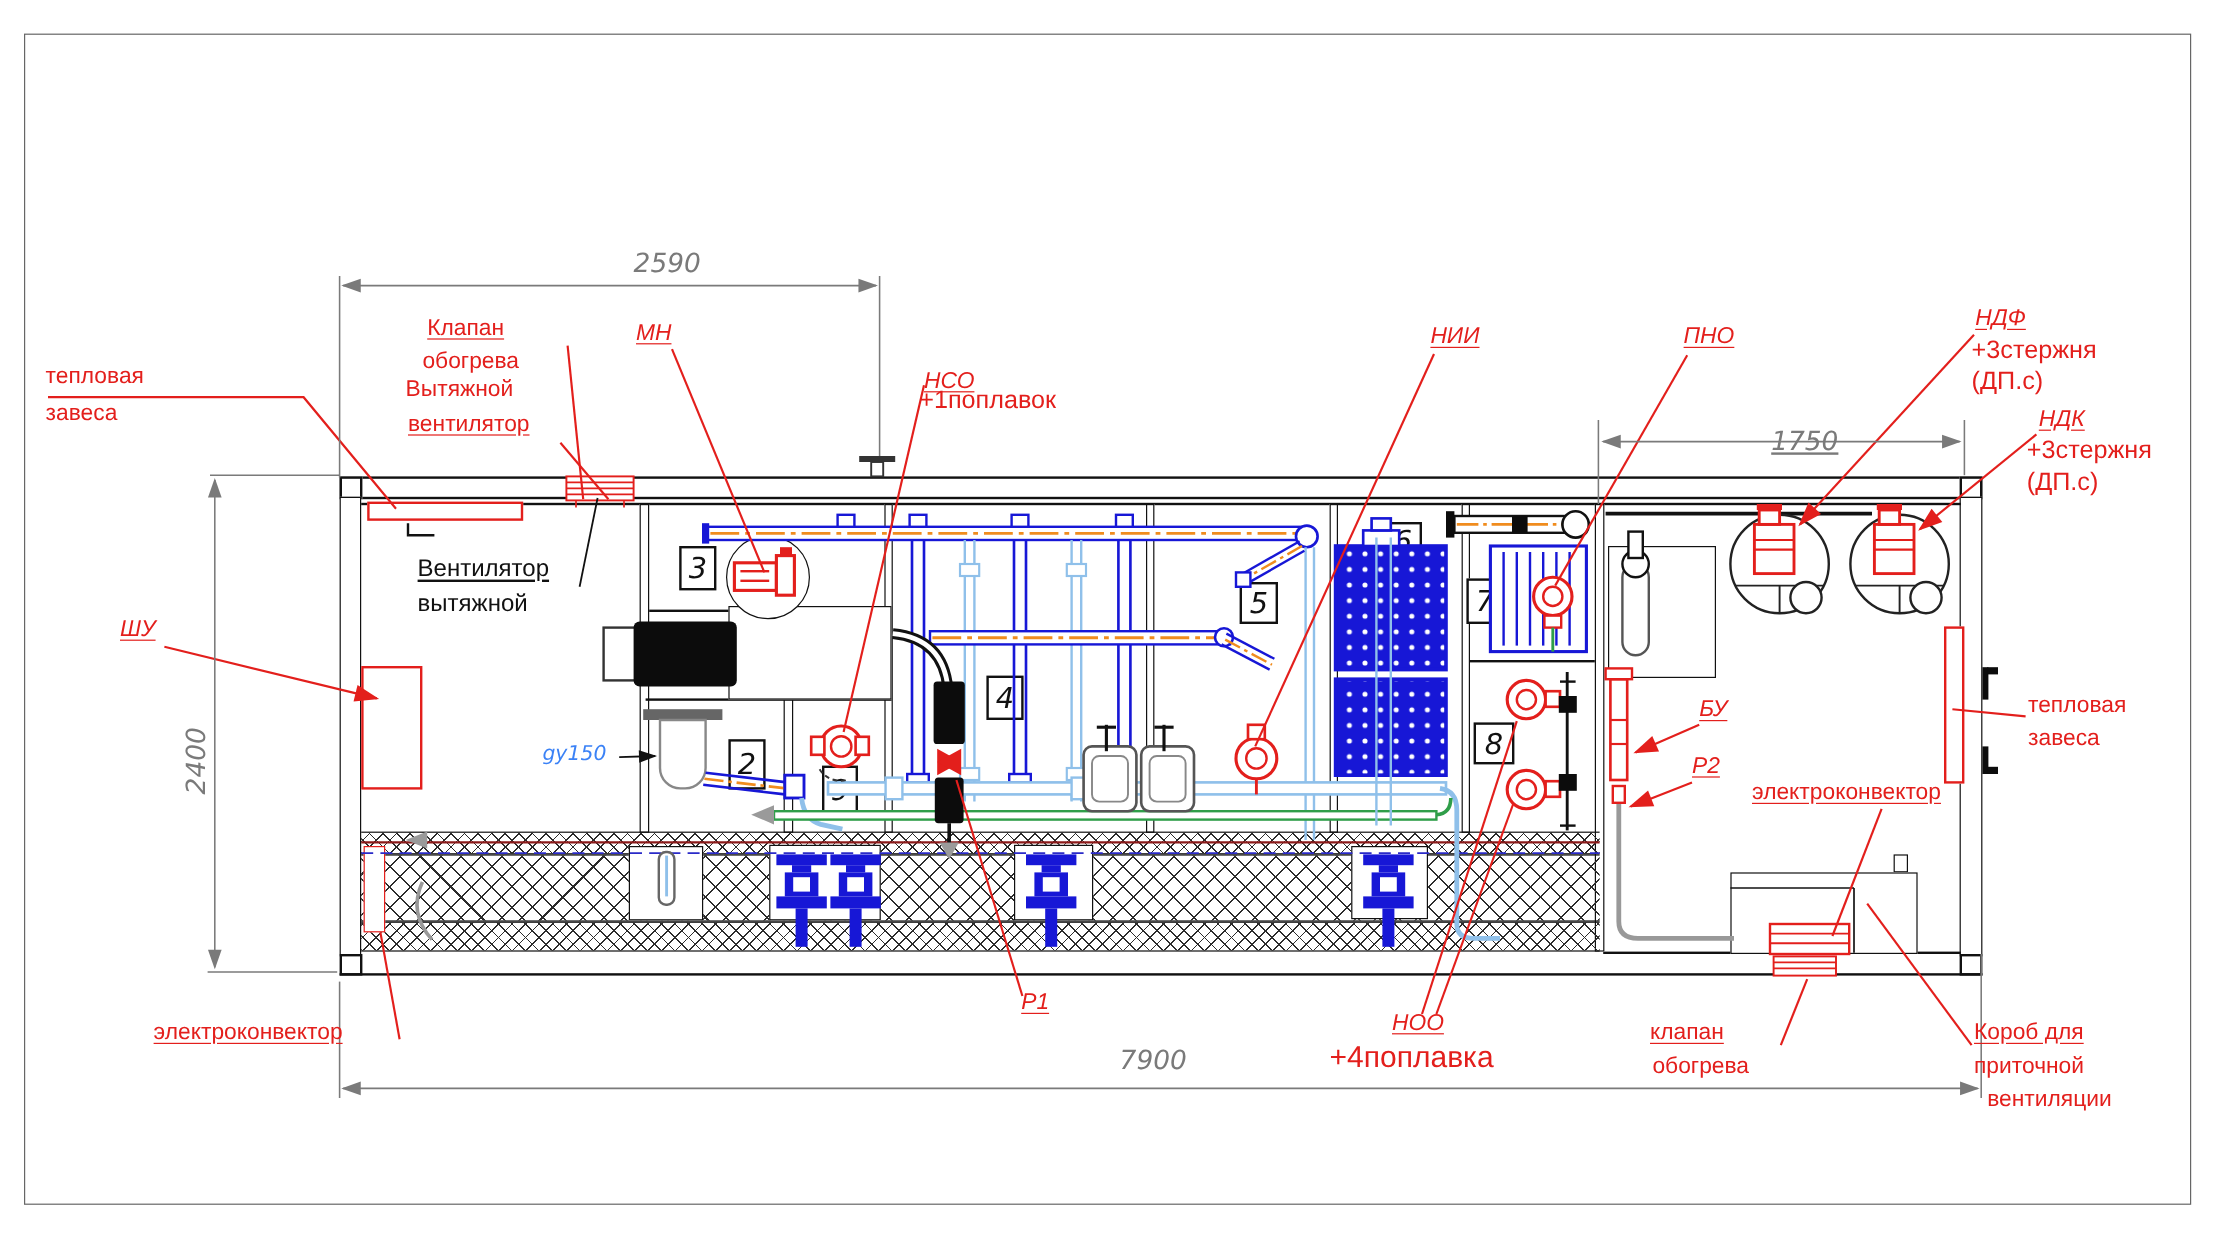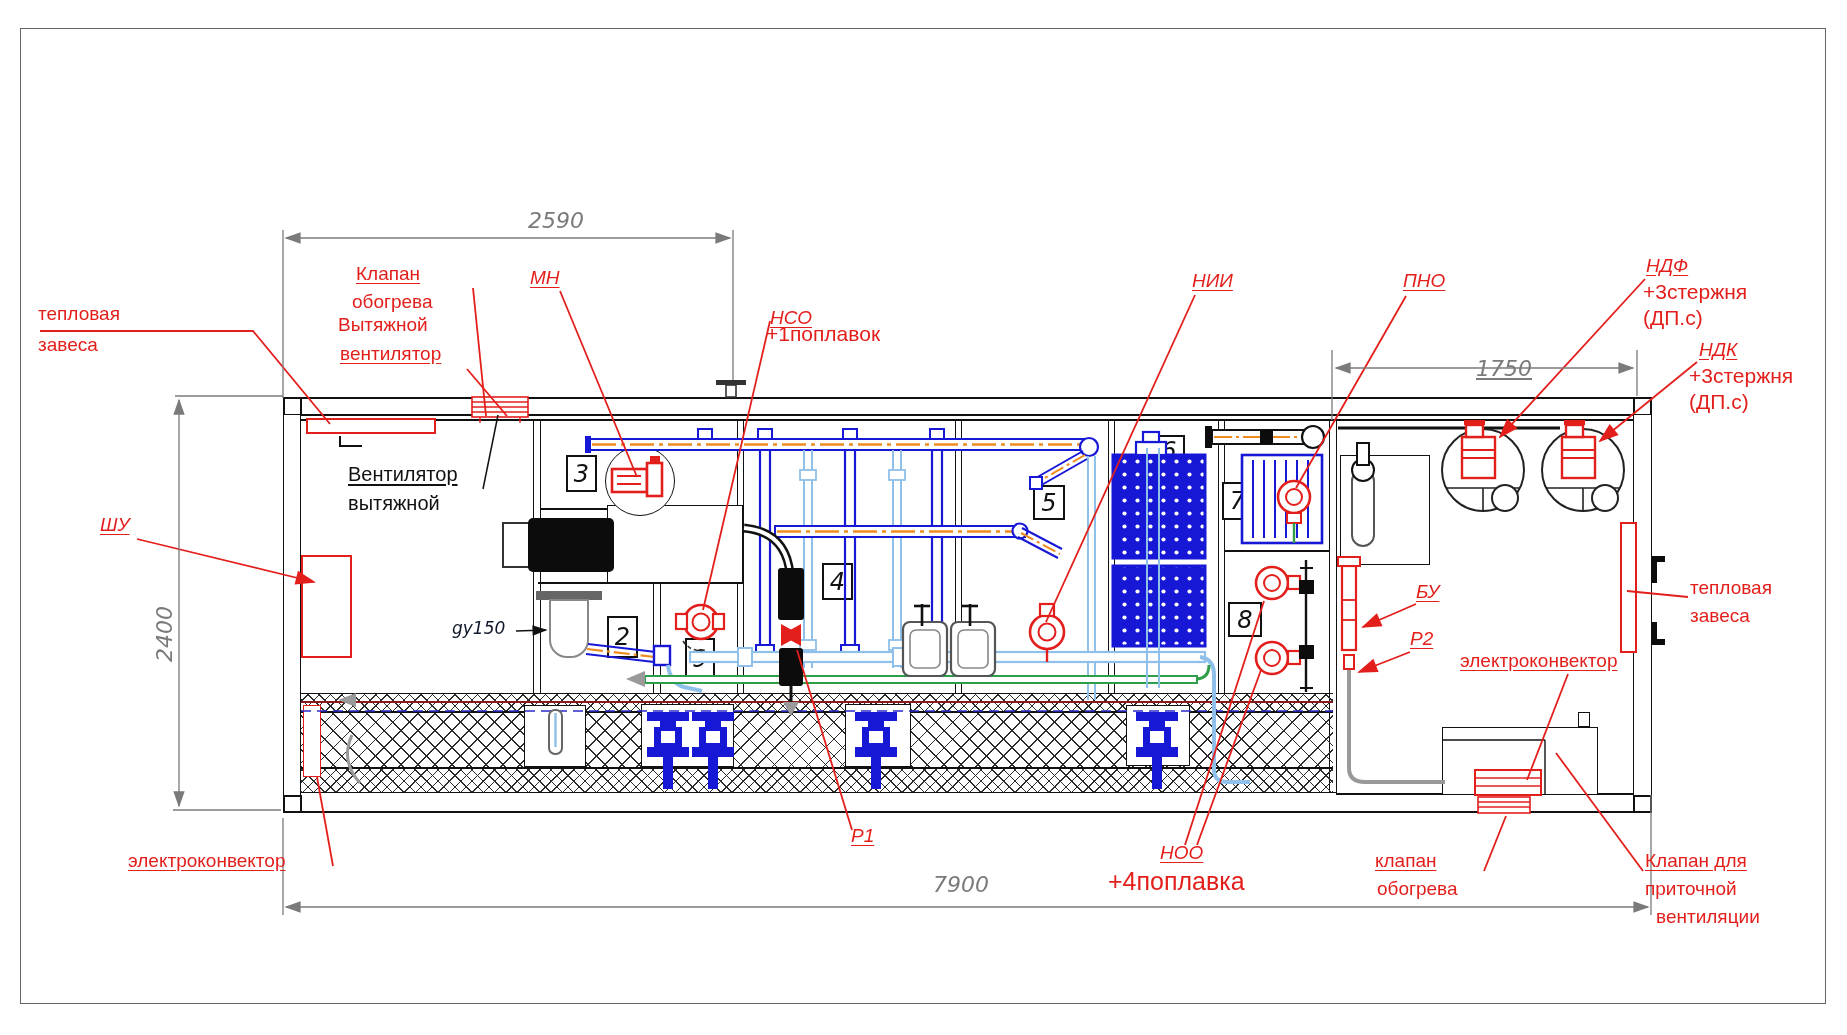--- a/index.html
+++ b/index.html
@@ -16,21 +16,21 @@
                      repeating-linear-gradient(-45deg,#2b2b2b 0 1px,transparent 1px 8px);}
   .pit{position:absolute;background:#fff;border:1.4px solid #111;box-sizing:border-box;}
   .numbox{position:absolute;border:2px solid #111;background:#fff;box-sizing:border-box;
     display:flex;align-items:center;justify-content:center;
     font:italic 24px "DejaVu Sans",sans-serif;color:#111;}
   .lbl{position:absolute;font:19px "Liberation Sans",sans-serif;color:#e31f1c;white-space:nowrap;line-height:1.1;}
   .lbl.i{font-style:italic;}
   .lbl.u{text-decoration:underline;text-underline-offset:3px;}
   .lbl.blk{color:#111;font-size:20px;}
   .dim{position:absolute;font:italic 22px "DejaVu Sans",sans-serif;color:#7a7a7a;white-space:nowrap;}
-  .gy{position:absolute;font:italic 17px "DejaVu Sans",sans-serif;color:#0f172a;white-space:nowrap;}
+  .gy{position:absolute;font:italic 17px "DejaVu Sans",sans-serif;color:#3b82f6;white-space:nowrap;}
   svg.ov{position:absolute;left:0;top:0;pointer-events:none;}
   .equip{position:absolute;box-sizing:border-box;}
 </style>
 </head>
 <body>
 
 <div class="canvas">
   <div class="frame"></div>
 
   <div class="wall" style="left:283px;top:397px;width:1369px;height:19px;border-width:2px;"></div>
@@ -481,21 +481,21 @@
   <div class="lbl i u" style="left:1160px;top:843px;">НОО</div>
   <div class="lbl" style="left:1108px;top:868px;font-size:25px;">+4поплавка</div>
 
   <div class="lbl" style="left:1690px;top:578px;">тепловая</div>
   <div class="lbl" style="left:1690px;top:606px;">завеса</div>
   <div class="lbl u" style="left:1460px;top:651px;">электроконвектор</div>
   <div class="lb l"></div>
   <div class="lbl u" style="left:128px;top:851px;">электроконвектор</div>
   <div class="lbl u" style="left:1375px;top:851px;">клапан</div>
   <div class="lbl" style="left:1377px;top:879px;">обогрева</div>
-  <div class="lbl u" style="left:1645px;top:851px;">Клапан для</div>
+  <div class="lbl u" style="left:1645px;top:851px;">Короб для</div>
   <div class="lbl" style="left:1645px;top:879px;">приточной</div>
   <div class="lbl" style="left:1645px;top:907px;margin-left:11px;">вентиляции</div>
 
   <div class="dim" style="left:528px;top:208px;">2590</div>
   <div class="dim" style="left:152px;top:662px;transform:rotate(-90deg);transform-origin:0 0;">2400</div>
   <div class="dim" style="left:1476px;top:356px;text-decoration:underline;">1750</div>
   <div class="dim" style="left:933px;top:872px;">7900</div>
 </div>
 
 </body></html>

